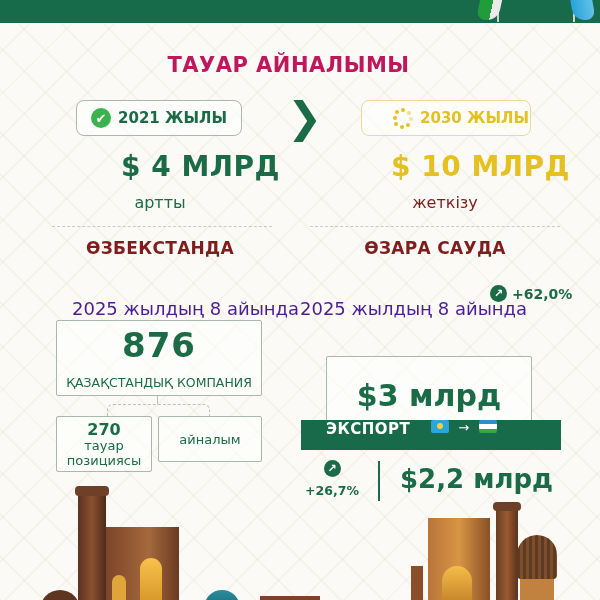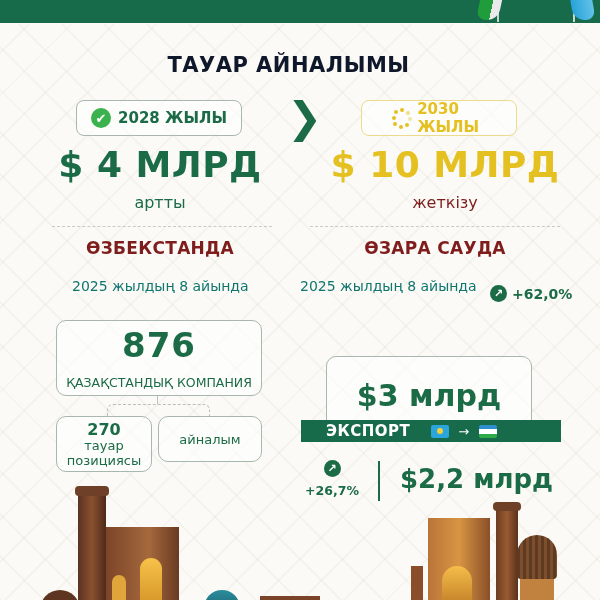--- a/index.html
+++ b/index.html
@@ -26,46 +26,46 @@
     }
     .flag-uz-deco { left: 478px; width: 22px; border-radius: 0 0 10px 10px;
       background: linear-gradient(90deg,#1f9d3a 0 60%, #eaeaea 60% 100%); transform: skewX(-12deg);}
     .flag-kz-deco { left: 572px; width: 22px; border-radius: 0 0 10px 10px;
       background: linear-gradient(90deg,#27a2d8,#63c2ea); transform: skewX(10deg);}
     .pole { position:absolute; top:0; width:2px; height:22px; background:#c9d8cf; }
 
     .title {
       position: absolute; top: 53px; left: 0; width: 577px; text-align: center;
       font-family: "DejaVu Sans", sans-serif; font-weight: bold;
-      font-size: 21px; letter-spacing: 0.5px; color: #0f172a;
+      font-size: 21px; letter-spacing: 0.5px; color: #be185d;
     }
 
     .pill {
       position: absolute; height: 36px; border-radius: 8px;
       display: flex; align-items: center; justify-content: center; gap: 7px;
       font-weight: bold; font-size: 15px;
       background: rgba(255,255,255,0.6);
     }
     .pill-2024 { left: 76px; top: 100px; width: 166px; border: 1.5px solid #a9b8ae; color: #1b6b46; }
-    .pill-2030 { left: 361px; top: 100px; width: 156px; border: 1.5px solid #ecdb8f; color: #e5c021; padding-left: 30px; }
+    .pill-2030 { left: 361px; top: 100px; width: 170px; border: 1.5px solid #ecdb8f; color: #e5c021; padding-left: 30px; }
     .check-icon {
       width: 20px; height: 20px; border-radius: 50%; background: #3bb24d;
       display: flex; align-items: center; justify-content: center; color: #fff; font-size: 13px;
     }
     .spinner-icon { position: relative; width: 20px; height: 20px; }
     .spinner-icon span { position: absolute; width: 4px; height: 4px; border-radius: 50%; background: #e5c021; }
 
     .chevron-icon {
       position: absolute; left: 287px; top: 98px; font-size: 42px; color: #1b6b46;
       font-weight: bold; line-height: 40px;
     }
 
     .big {
-      position: absolute; top: 144px; font-weight: bold; font-size: 36px; letter-spacing: 0.5px;
-      text-align: center;
+      position: absolute; top: 150px; font-weight: bold; font-size: 28px; letter-spacing: 0.5px;
+      text-align: right;
     }
     .big-left { left: 40px; width: 240px; color: #1b6b46; }
     .big-right { left: 320px; width: 250px; color: #e5c021; }
     .sub {
       position: absolute; top: 193px; font-size: 16px; text-align: center;
     }
     .sub-left { left: 40px; width: 240px; color: #1b6b46; }
     .sub-right { left: 320px; width: 250px; color: #7f1d1d; }
 
     .dash-line {
@@ -73,32 +73,32 @@
     }
 
     .section-title {
       position: absolute; top: 238px; font-weight: bold; font-size: 17px; color: #7f1d1d; text-align: center;
       letter-spacing: 0.3px;
     }
     .st-left { left: 40px; width: 240px; }
     .st-right { left: 300px; width: 270px; }
 
     .period {
-      position: absolute; top: 278px; font-size: 14px; color: #0f766e;
+      position: absolute; top: 298px; font-size: 18px; color: #4c1d95;
     }
     .period-left { left: 72px; }
     .period-right { left: 300px; }
     .trend-inline { position: absolute; top: 285px; left: 490px; display: flex; align-items: center; gap: 5px; font-weight: bold; font-size: 14px; color: #1b6b46; }
     .arrow-badge {
       width: 17px; height: 17px; border-radius: 50%; background: #1b6b46; color: #fff;
       display: flex; align-items: center; justify-content: center; font-size: 11px; font-weight: bold;
     }
 
     .box {
-      position: absolute; border: 1.5px solid #a9b8ae; border-radius: 10px;
+      position: absolute; border: 1.5px solid #a9b8ae; border-radius: 2px;
       background: rgba(255,255,255,0.55);
       display: flex; flex-direction: column; align-items: center; justify-content: center;
       color: #1b6b46; text-align: center;
     }
     .box-876 { left: 56px; top: 320px; width: 206px; height: 76px; }
     .box-876 .num { font-weight: bold; font-size: 34px; line-height: 36px; letter-spacing: 1px; }
     .box-876 .lbl { font-size: 12.5px; margin-top: 12px; }
     .box-270 { left: 56px; top: 416px; width: 96px; height: 56px; }
     .box-270 .num { font-weight: bold; font-size: 16px; line-height: 17px; }
     .box-270 .lbl { font-size: 13px; line-height: 15px; }
@@ -108,22 +108,22 @@
     .connector {
       position: absolute; left: 107px; top: 404px; width: 103px; height: 12px;
       border: 1.5px dashed #b7c0ba; border-bottom: none; border-radius: 6px 6px 0 0;
     }
     .connector-stem { position:absolute; left:157px; top:396px; width:0; height:8px; border-left:1.5px solid #b7c0ba; }
 
     .box-3 { left: 326px; top: 320px; width: 206px; height: 78px; margin-top: 36px; }
     .box-3 .num { font-weight: bold; font-size: 30px; }
 
     .export-bar {
-      position: absolute; left: 301px; top: 420px; width: 260px; height: 22px;
-      background: #176b4a; color: #fff; display: flex; align-items: center; padding-left: 25px; gap: 9px;
+      position: absolute; left: 301px; top: 420px; width: 260px; height: 30px;
+      background: #176b4a; color: #fff; display: flex; padding-left: 25px; gap: 9px;
       font-weight: bold; font-size: 15px; letter-spacing: 0.5px;
     }
     .flag-kz {
       width: 18px; height: 13px; background: #2ba6dc; border-radius: 2px; position: relative; margin-left: 12px;
     }
     .flag-kz::after { content: ""; position: absolute; left: 6px; top: 3px; width: 6px; height: 6px; border-radius: 50%; background: #f2d13a; }
     .flag-uz { width: 18px; height: 13px; border-radius: 2px;
       background: linear-gradient(#2c8ecf 0 33%, #fff 33% 66%, #2eaa4a 66% 100%); }
     .arrow-right { font-size: 13px; font-weight: normal; }
 
@@ -170,21 +170,21 @@
   <div class="pole" style="left:497px;"></div>
   <div class="pole" style="left:573px;"></div>
   <div class="flag-deco flag-uz-deco"></div>
   <div class="flag-deco flag-kz-deco"></div>
 </div>
 
 <div class="title">ТАУАР АЙНАЛЫМЫ</div>
 
 <div class="pill pill-2024">
   <span class="check-icon">✔</span>
-  <span>2028 ЖЫЛЫ</span>
+  <span>2021 ЖЫЛЫ</span>
 </div>
 
 <div class="chevron-icon">❯</div>
 
 <div class="pill pill-2030">
   <span class="spinner-icon">
     <span style="left:8px;top:0;"></span>
     <span style="left:14px;top:3px;opacity:.5"></span>
     <span style="left:16px;top:9px;opacity:.4"></span>
     <span style="left:13px;top:15px;"></span>

